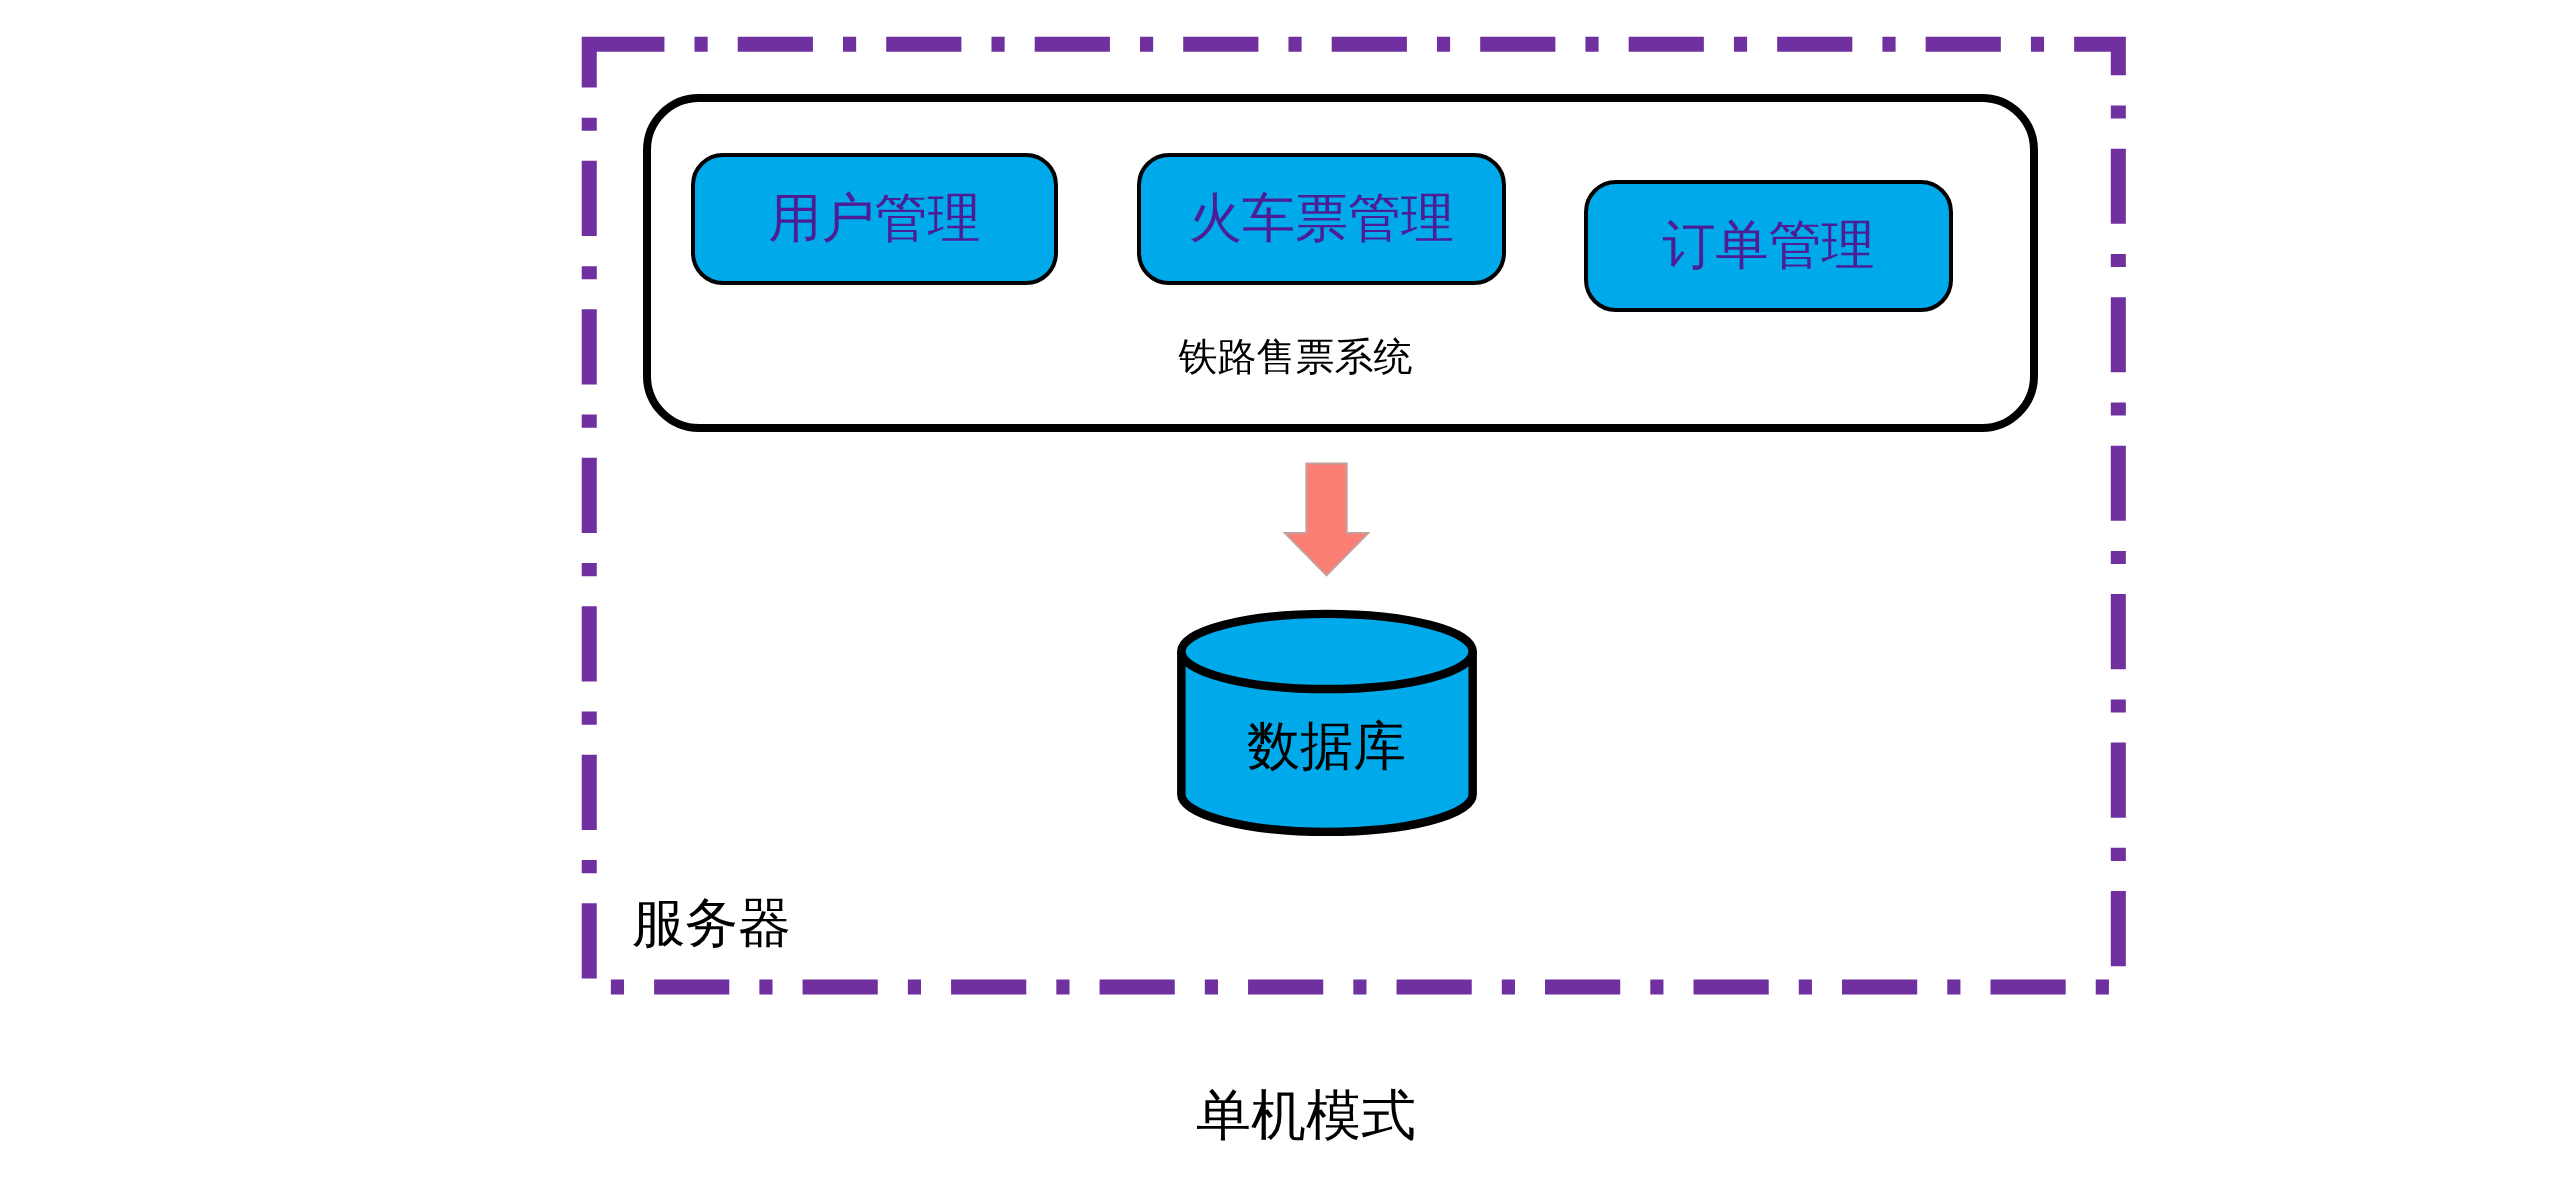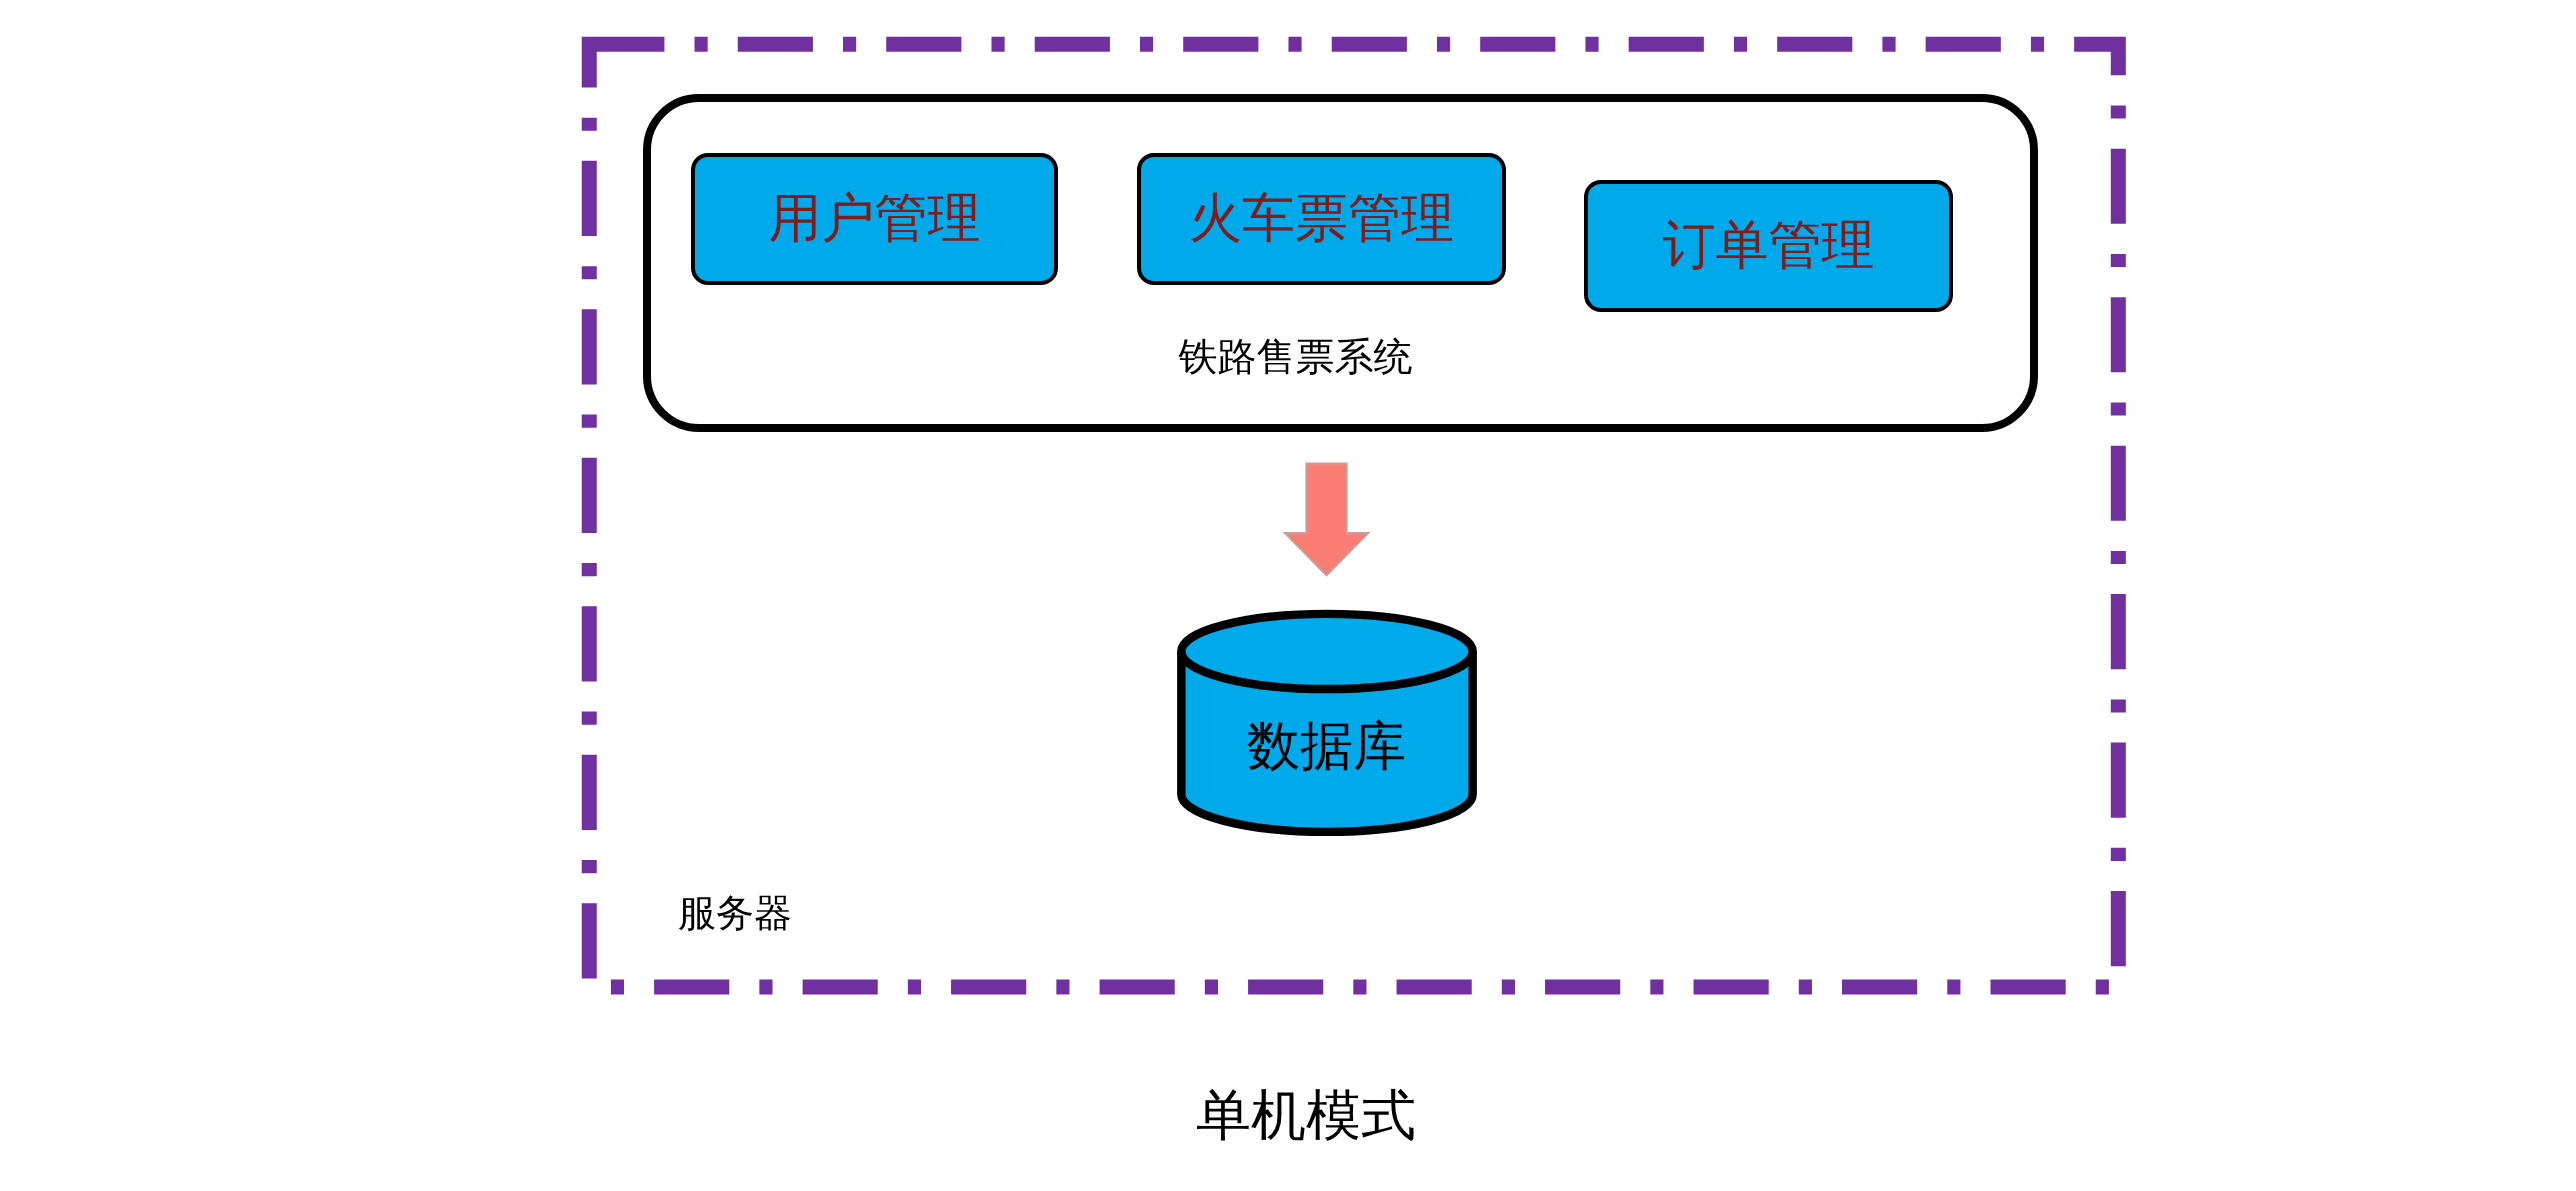--- a/index.html
+++ b/index.html
@@ -32,27 +32,27 @@
     border: 8.5px solid #000000;
     border-radius: 56px;
     background: #ffffff;
   }
   .module-box {
     position: absolute;
     top: 153px;
     height: 132px;
     box-sizing: border-box;
     border: 4.7px solid #000000;
-    border-radius: 17px;
+    border-radius: 32px;
     background: #00A9EA;
     display: flex;
     align-items: center;
     justify-content: center;
     font-size: 53px;
-    color: #7f1d1d;
+    color: #4c1d95;
     white-space: nowrap;
   }
   .module-1 { left: 691px;  width: 367px; }
   .module-2 { left: 1137px; width: 369px; }
   .module-3 { left: 1584px; width: 369px; margin-top: 27px; }
   .label {
     position: absolute;
     color: #000000;
     white-space: nowrap;
   }
@@ -66,23 +66,23 @@
     font-size: 39px;
   }
   .database-label {
     left: 1181px;
     top: 711px;
     width: 291px;
     text-align: center;
     font-size: 53px;
   }
   .server-label {
-    left: 678px;
+    left: 632px;
     top: 888px;
-    font-size: 38px;
+    font-size: 53px;
   }
   .caption {
     left: 1118px;
     top: 1079px;
     width: 376px;
     text-align: center;
     font-size: 55px;
   }
 </style>
 </head>

